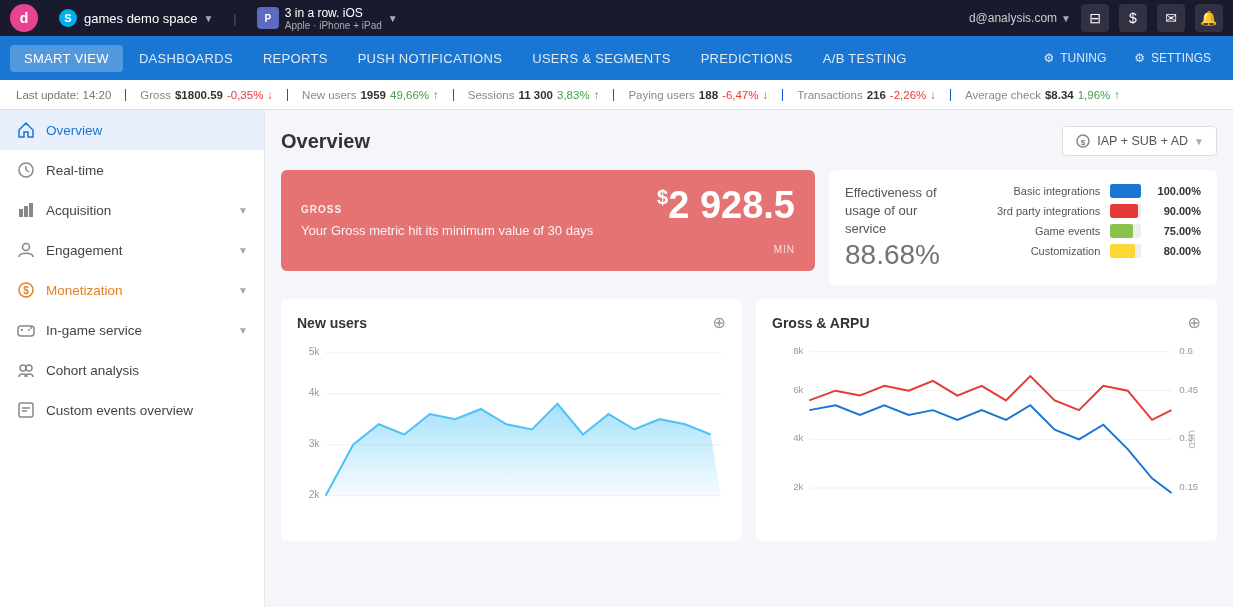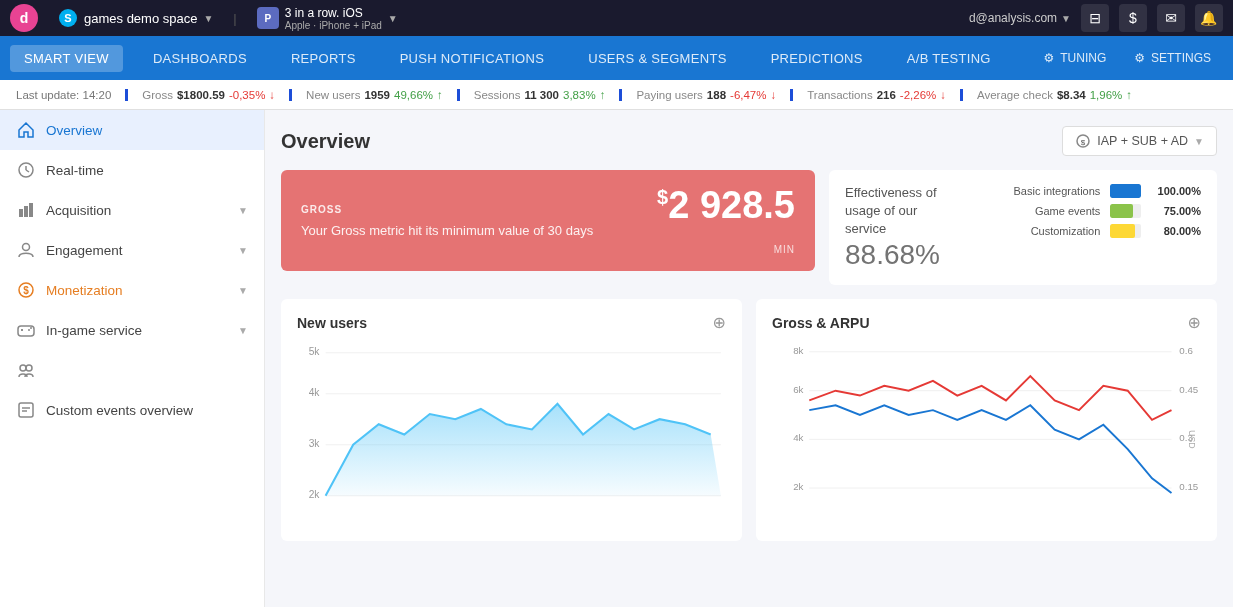--- a/index.html
+++ b/index.html
@@ -11,29 +11,29 @@
     .top-bar-app { display: flex; align-items: center; gap: 6px; color: white; font-size: 13px; cursor: pointer; padding: 4px 8px; border-radius: 4px; }
     .top-bar-divider { color: #555; }
     .top-bar-product { display: flex; align-items: center; gap: 6px; color: white; font-size: 13px; cursor: pointer; padding: 4px 8px; border-radius: 4px; }
     .top-bar-product-icon { width: 22px; height: 22px; background: #5c6bc0; border-radius: 4px; display: flex; align-items: center; justify-content: center; color: white; font-size: 10px; font-weight: bold; }
     .top-bar-right { margin-left: auto; display: flex; align-items: center; gap: 10px; }
     .top-bar-email { color: #ccc; font-size: 12px; display: flex; align-items: center; gap: 4px; cursor: pointer; }
     .top-bar-icon-btn { width: 28px; height: 28px; background: rgba(255,255,255,0.1); border-radius: 4px; display: flex; align-items: center; justify-content: center; color: white; cursor: pointer; font-size: 14px; }
     .chevron { font-size: 10px; color: #aaa; }
 
     
-    .nav-bar { display: flex; align-items: center; background: #1976d2; height: 44px; padding: 0 10px; gap: 16px; }
+    .nav-bar { display: flex; align-items: center; background: #1976d2; height: 44px; padding: 0 10px; gap: 2px; }
     .nav-item { color: rgba(255,255,255,0.85); font-size: 13px; padding: 6px 14px; border-radius: 4px; cursor: pointer; font-weight: 500; letter-spacing: 0.3px; }
     .nav-item.active { background: rgba(255,255,255,0.25); color: white; }
     .nav-right { margin-left: auto; display: flex; align-items: center; gap: 4px; }
     .nav-right-btn { color: rgba(255,255,255,0.85); font-size: 12px; padding: 6px 12px; border-radius: 4px; cursor: pointer; display: flex; align-items: center; gap: 6px; font-weight: 500; }
 
     
     .status-bar { display: flex; align-items: center; background: white; height: 30px; padding: 0 16px; gap: 0; border-bottom: 1px solid #e0e0e0; font-size: 11.5px; overflow: hidden; }
-    .status-item { display: flex; align-items: center; gap: 4px; padding: 0 14px; border-right: 3px solid #1d4ed8; color: #555; white-space: nowrap; }
+    .status-item { display: flex; align-items: center; gap: 4px; padding: 0 14px; border-right: 1px solid #1d4ed8; color: #555; white-space: nowrap; }
     .status-item:first-child { padding-left: 0; }
     .status-label { color: #888; }
     .status-value { font-weight: 600; color: #333; }
     .status-change { font-weight: 500; }
     .status-change.neg { color: #e53935; }
     .status-change.pos { color: #43a047; }
 
     
     .main-layout { display: flex; height: calc(607px - 36px - 44px - 30px); }
 
@@ -259,20 +259,21 @@
 
     <div class="sidebar-item">
       <div class="sidebar-icon">
         <svg width="18" height="18" viewBox="0 0 18 18">
             <circle cx="6" cy="7" r="3" fill="none" stroke="#888" stroke-width="1.5"></circle>
             <circle cx="12" cy="7" r="3" fill="none" stroke="#888" stroke-width="1.5"></circle>
             <path d="M2 16 C2 12 10 12 10 16" fill="none" stroke="#888" stroke-width="1.5"></path>
             <path d="M8 16 C8 12 16 12 16 16" fill="none" stroke="#888" stroke-width="1.5"></path>
           </svg>
       </div>
+      <span class="sidebar-label">Cohort analysis</span>
     </div>
 
     <div class="sidebar-item">
       <div class="sidebar-icon">
         <svg width="18" height="18" viewBox="0 0 18 18">
             <rect x="2" y="2" width="14" height="14" rx="2" fill="none" stroke="#888" stroke-width="1.5"></rect>
             <line x1="5" y1="7" x2="13" y2="7" stroke="#888" stroke-width="1.5"></line>
             <line x1="5" y1="10" x2="10" y2="10" stroke="#888" stroke-width="1.5"></line>
           </svg>
       </div>
@@ -318,20 +319,27 @@
             <div class="eff-percent">88.68%</div>
           </div>
           <div style="flex:2;">
             <div class="eff-rows">
               <div class="eff-row">
                 <span class="eff-row-label">Basic integrations</span>
                 <div class="eff-bar-container">
                   <div class="eff-bar" style="width:100%;background:#1976d2;"></div>
                 </div>
                 <span class="eff-row-pct">100.00%</span>
+              </div>
+              <div class="eff-row">
+                <span class="eff-row-label">3rd party integrations</span>
+                <div class="eff-bar-container">
+                  <div class="eff-bar" style="width:90%;background:#e53935;"></div>
+                </div>
+                <span class="eff-row-pct">90.00%</span>
               </div>
               <div class="eff-row">
                 <span class="eff-row-label">Game events</span>
                 <div class="eff-bar-container">
                   <div class="eff-bar" style="width:75%;background:#8bc34a;"></div>
                 </div>
                 <span class="eff-row-pct">75.00%</span>
               </div>
               <div class="eff-row">
                 <span class="eff-row-label">Customization</span>

